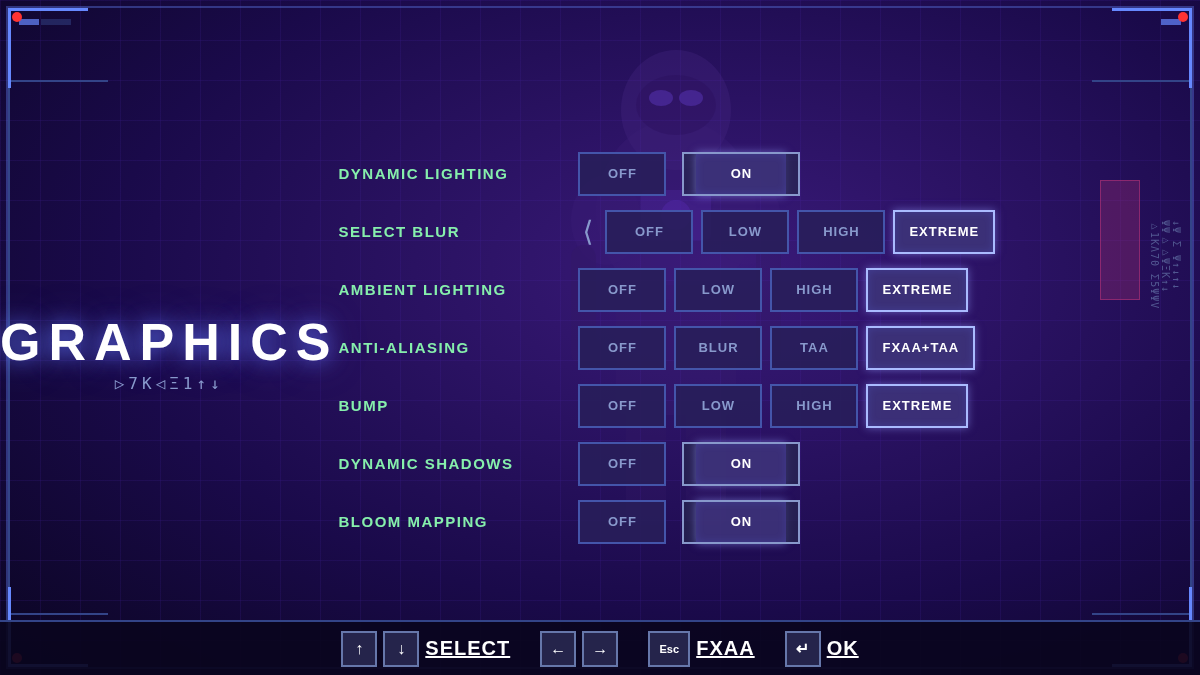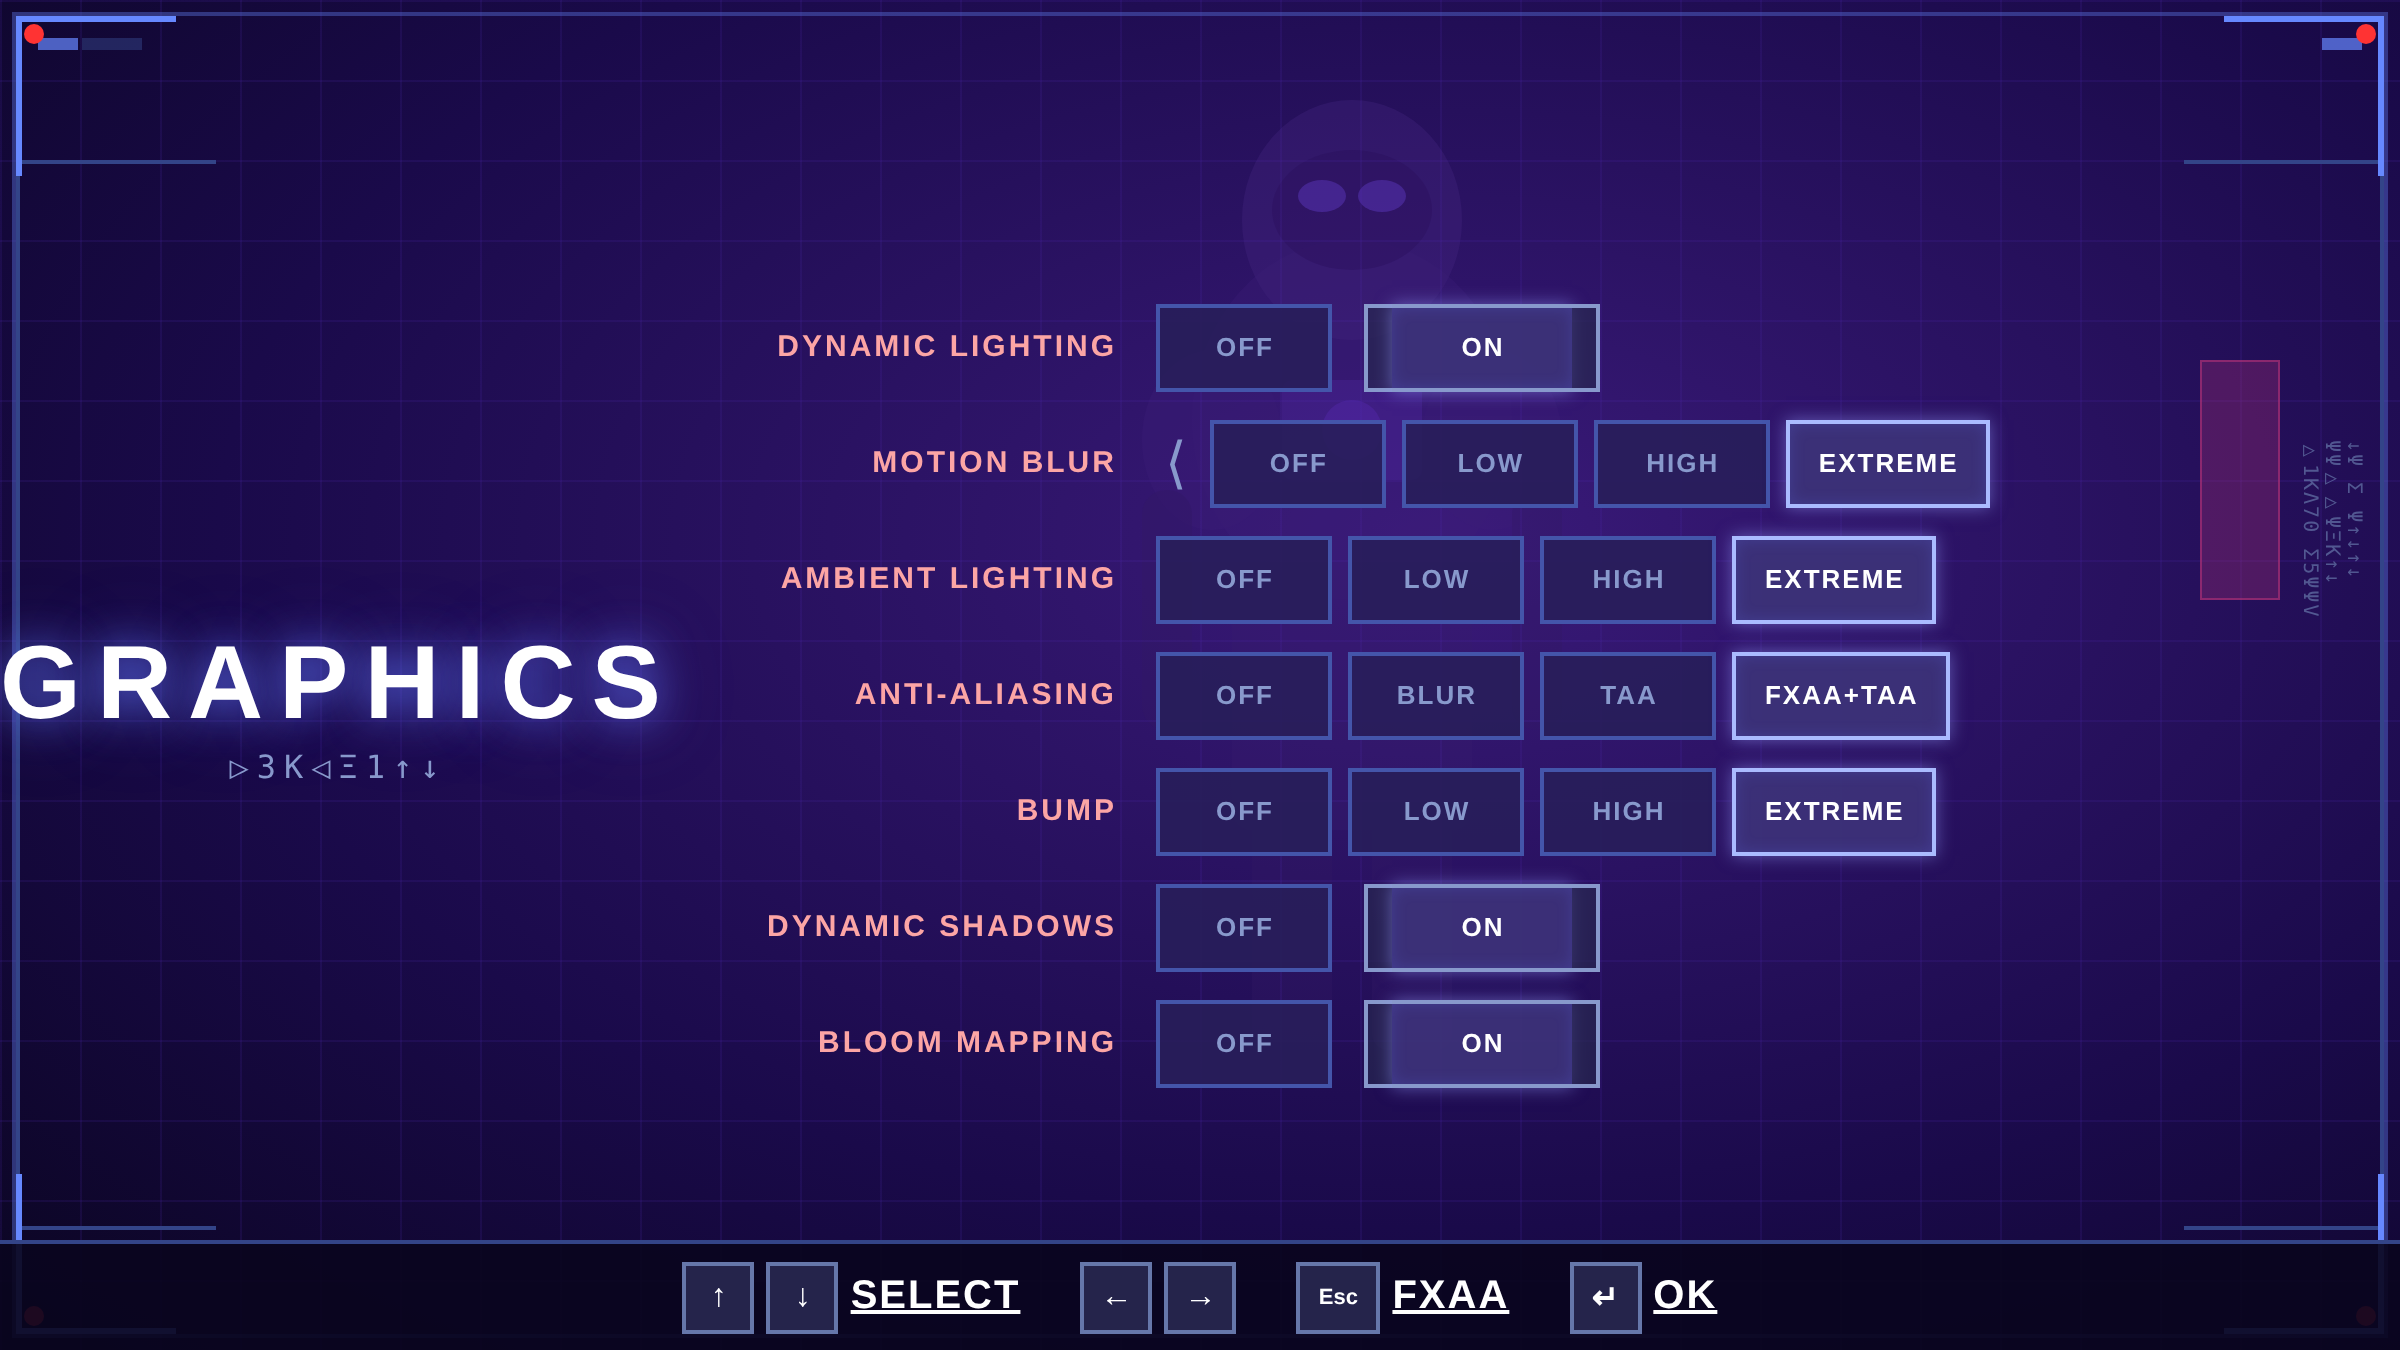--- a/index.html
+++ b/index.html
@@ -114,23 +114,23 @@
 
     
     .setting-row {
       display: flex;
       align-items: center;
       height: 50px;
     }
 
     .setting-label {
       width: 240px;
-      text-align: right;
+      text-align: left;
       padding-right: 20px;
-      color: #fca5a5;
+      color: #86efac;
       font-size: 15px;
       font-weight: 700;
       letter-spacing: 1.5px;
       font-family: 'Arial Black', sans-serif;
     }
 
     .setting-controls {
       display: flex;
       align-items: center;
       gap: 8px;
@@ -315,37 +315,37 @@
 <div class="side-panel-right"></div>
 
 <div style="position:absolute;right:18px;top:220px;z-index:9;color:#6677aa;font-size:10px;letter-spacing:1px;writing-mode:vertical-lr;font-family:monospace;opacity:0.7">
   ▷1KΛ70 Σ5ΨΨV<br>ΨΨ▷▷ΨΞK↑↓<br>↓Ψ Σ Ψ↑↓↑↓
 </div>
 
 <div class="main-content">
 
   <div class="title-section">
     <div class="title-text">GRAPHICS</div>
-    <div class="subtitle-text">▷3K◁Ξ1↑↓</div>
+    <div class="subtitle-text">▷7K◁Ξ1↑↓</div>
   </div>
 
   <div class="settings-container" id="settings-rows">
       <div class="setting-row">
         <div class="setting-label">DYNAMIC LIGHTING</div>
         <div class="setting-controls">
           <button class="opt-btn">OFF</button>
           <div style="display: flex; align-items: center; gap: 0px; margin-left: 8px; position: relative;">
             <div style="width: 14px; height: 44px; background: rgba(40, 40, 80, 0.7); border-top: 2px solid rgb(136, 153, 204); border-bottom: 2px solid rgb(136, 153, 204); border-left: 2px solid rgb(136, 153, 204); border-image: initial; border-right: none;"></div>
             <button class="opt-btn active" style="min-width: 90px; border-left: none rgb(136, 153, 204); border-right: none rgb(136, 153, 204); border-top-color: rgb(136, 153, 204); border-bottom-color: rgb(136, 153, 204);">ON</button>
             <div style="width: 14px; height: 44px; background: rgba(40, 40, 80, 0.7); border-top: 2px solid rgb(136, 153, 204); border-right: 2px solid rgb(136, 153, 204); border-bottom: 2px solid rgb(136, 153, 204); border-image: initial; border-left: none;"></div>
           </div>
         </div>
       </div>
       <div class="setting-row">
-        <div class="setting-label">MOTION BLUR</div>
+        <div class="setting-label">SELECT BLUR</div>
         <div class="setting-controls">
           <span class="bracket">⟨</span>
           <button class="opt-btn">OFF</button>
           <button class="opt-btn">LOW</button>
           <button class="opt-btn">HIGH</button>
           <button class="opt-btn active">EXTREME</button>
         </div>
       </div>
       <div class="setting-row">
         <div class="setting-label">AMBIENT LIGHTING</div>

